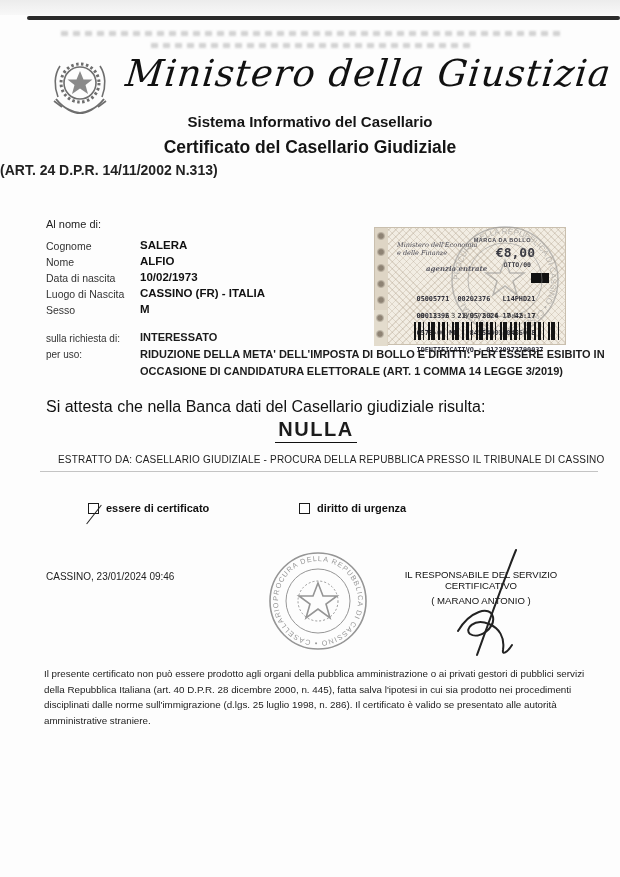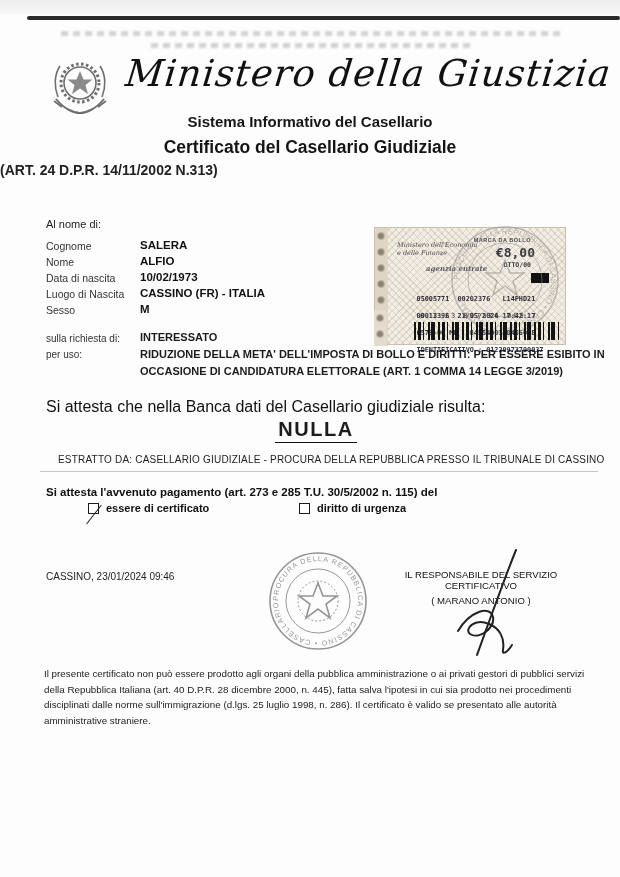--- a/index.html
+++ b/index.html
@@ -202,21 +202,20 @@
   <div class="req-line1">RIDUZIONE DELLA META' DELL'IMPOSTA DI BOLLO E DIRITTI: PER ESSERE ESIBITO IN</div>
   <div class="req-line2">OCCASIONE DI CANDIDATURA ELETTORALE (ART. 1 COMMA 14 LEGGE 3/2019)</div>
 
   <div class="att-statement">Si attesta che nella Banca dati del Casellario giudiziale risulta:</div>
   <div class="att-result">
     <span>NULLA</span>
   </div>
   <div class="att-extract">ESTRATTO DA: CASELLARIO GIUDIZIALE - PROCURA DELLA REPUBBLICA PRESSO IL TRIBUNALE DI CASSINO</div>
   <div class="extract-rule"></div>
 
-  <div class="pay-statement">Si attesta l'avvenuto pagamento (art. 273 e 285 T.U. 30/5/2002 n. 115) del</div>
   <div class="chk chk1">
     <div class="chk-mark"></div>
   </div>
   <div class="chk-label chk-label1">essere di certificato</div>
   <div class="chk chk2"></div>
   <div class="chk-label chk-label2">diritto di urgenza</div>
 
   <div class="place-date">CASSINO, 23/01/2024 09:46</div>
 
   <svg class="round-stamp" width="104" height="104" viewBox="0 0 104 104">

